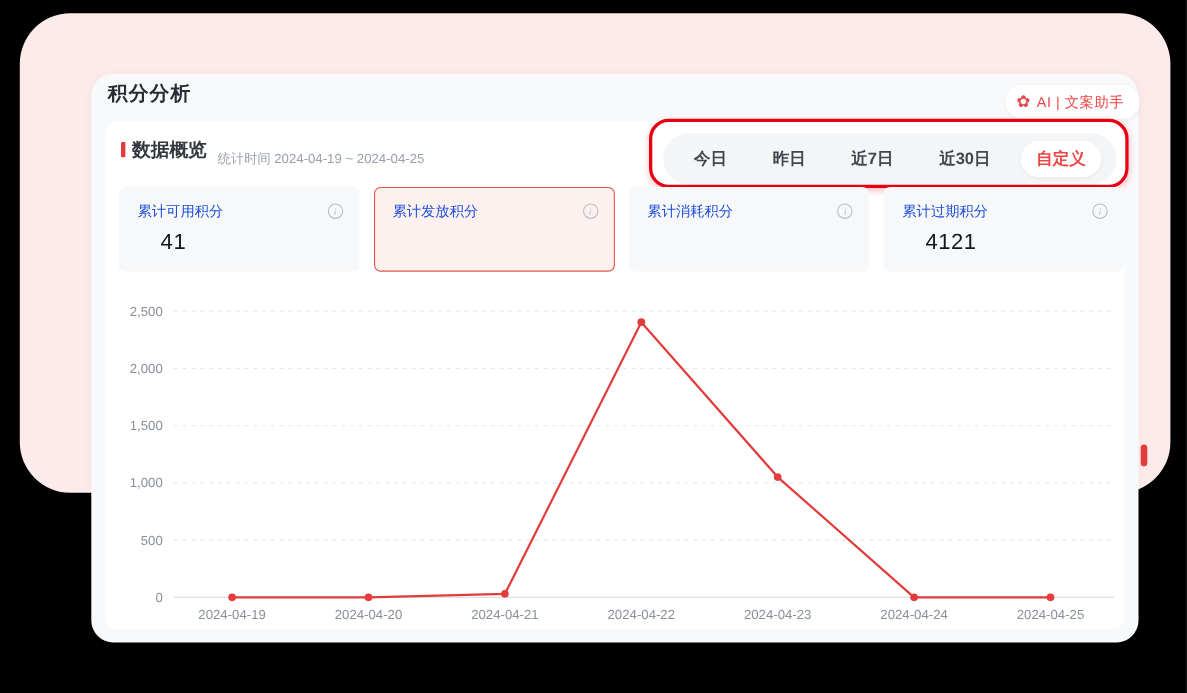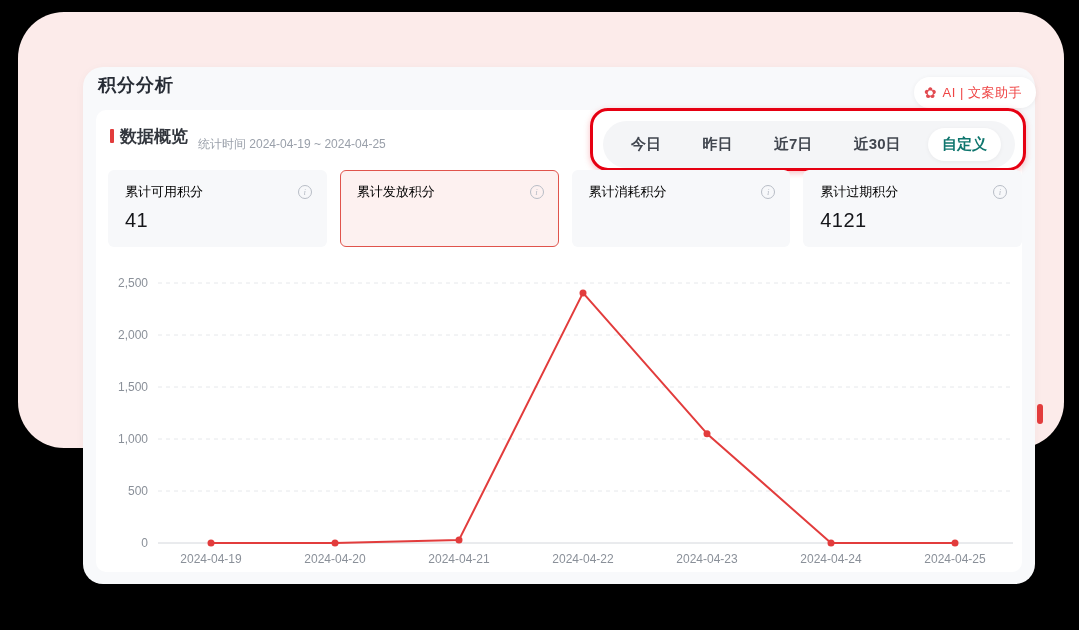--- a/index.html
+++ b/index.html
@@ -49,47 +49,47 @@
   .tabs-group {
     position:absolute; left:585px; top:109px; width:412px; height:47px;
     background:#f4f5f7; border-radius:24px;
     display:flex; align-items:center; justify-content:space-between;
     padding:0 14px;
   }
   .tab-item {
     font-size:15px; font-weight:600; color:#41464f;
     padding:7px 14px; border-radius:18px; cursor:pointer; white-space:nowrap;
   }
-  .tab-item.active { background:#ffffff; color:#0f766e; box-shadow:0 1px 4px rgba(0,0,0,0.05); }
+  .tab-item.active { background:#ffffff; color:#ef4444; box-shadow:0 1px 4px rgba(0,0,0,0.05); }
 
   .annotation-box {
     position:absolute; left:572px; top:96px; width:436px; height:63px;
     border:3px solid #e60012; border-radius:18px;
     box-shadow:0 2px 6px rgba(230,0,18,0.25);
     pointer-events:none;
   }
 
   .cards-row {
     position:absolute; left:90px; top:158px; width:914px; height:77px;
     display:flex; gap:13px;
   }
   .stat-card {
     flex:1; background:#f7f8fa; border-radius:6px; border:1px solid transparent;
     padding:12px 14px 10px 16px; cursor:pointer;
   }
   .stat-card.selected { background:#fdf1f0; border-color:#e0544c; }
   .stat-card-top { display:flex; align-items:center; justify-content:space-between; }
-  .stat-card-label { font-size:13px; color:#000000; }
+  .stat-card-label { font-size:13px; color:#1d4ed8; }
   .info-icon {
     width:14px; height:14px; border:1px solid #b8bdc6; border-radius:50%;
     color:#b8bdc6; font-size:9px; line-height:12px; text-align:center;
     font-family:"Liberation Serif","DejaVu Serif",serif; font-style:italic;
     cursor:pointer;
   }
-  .stat-card-value { font-size:20px; color:#15161a; margin-top:8px; font-weight:500; letter-spacing:0.5px; }
+  .stat-card-value { font-size:20px; color:#15161a; margin-top:8px; font-weight:500; letter-spacing:0.5px;margin-left:21px; }
 
   .chart-wrap { position:absolute; left:100px; top:262px; width:904px; height:294px; }
   .chart-wrap svg { display:block; }
 
   .edge-notch {
     position:absolute; left:1019px; top:392px; width:6px; height:20px;
     background:#e23c3c; border-radius:3px;
   }
 </style>
 </head>

